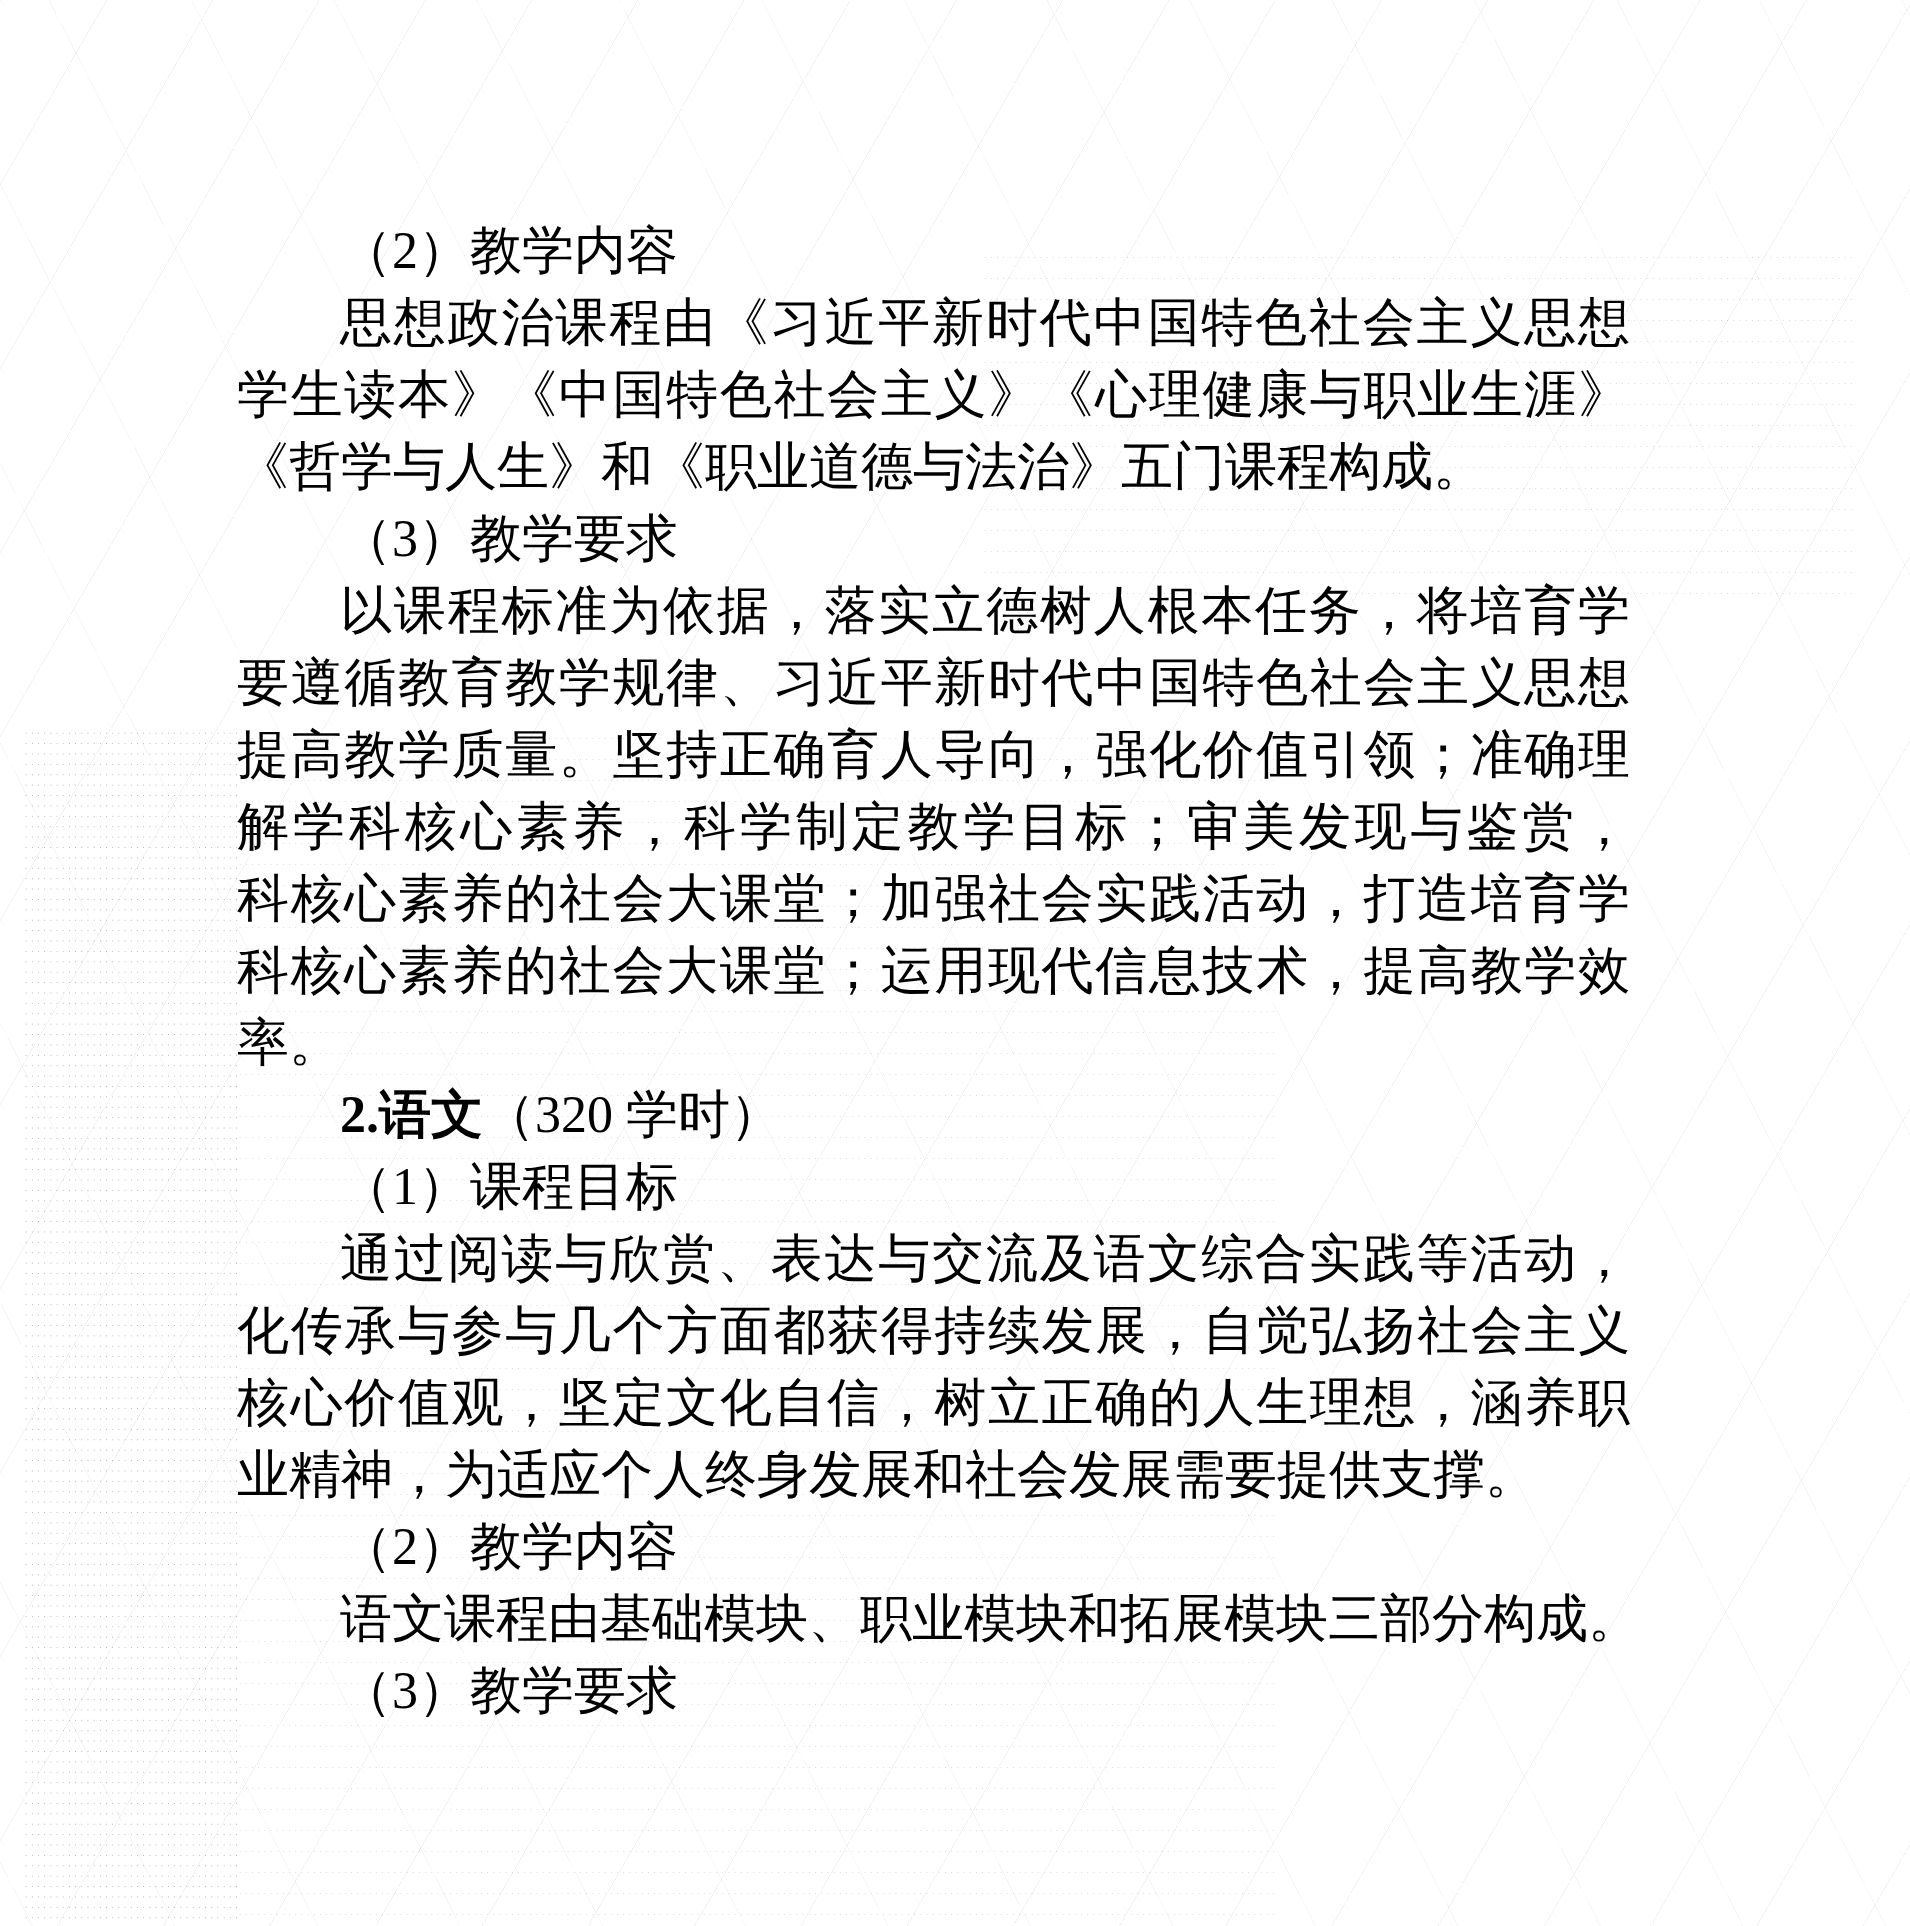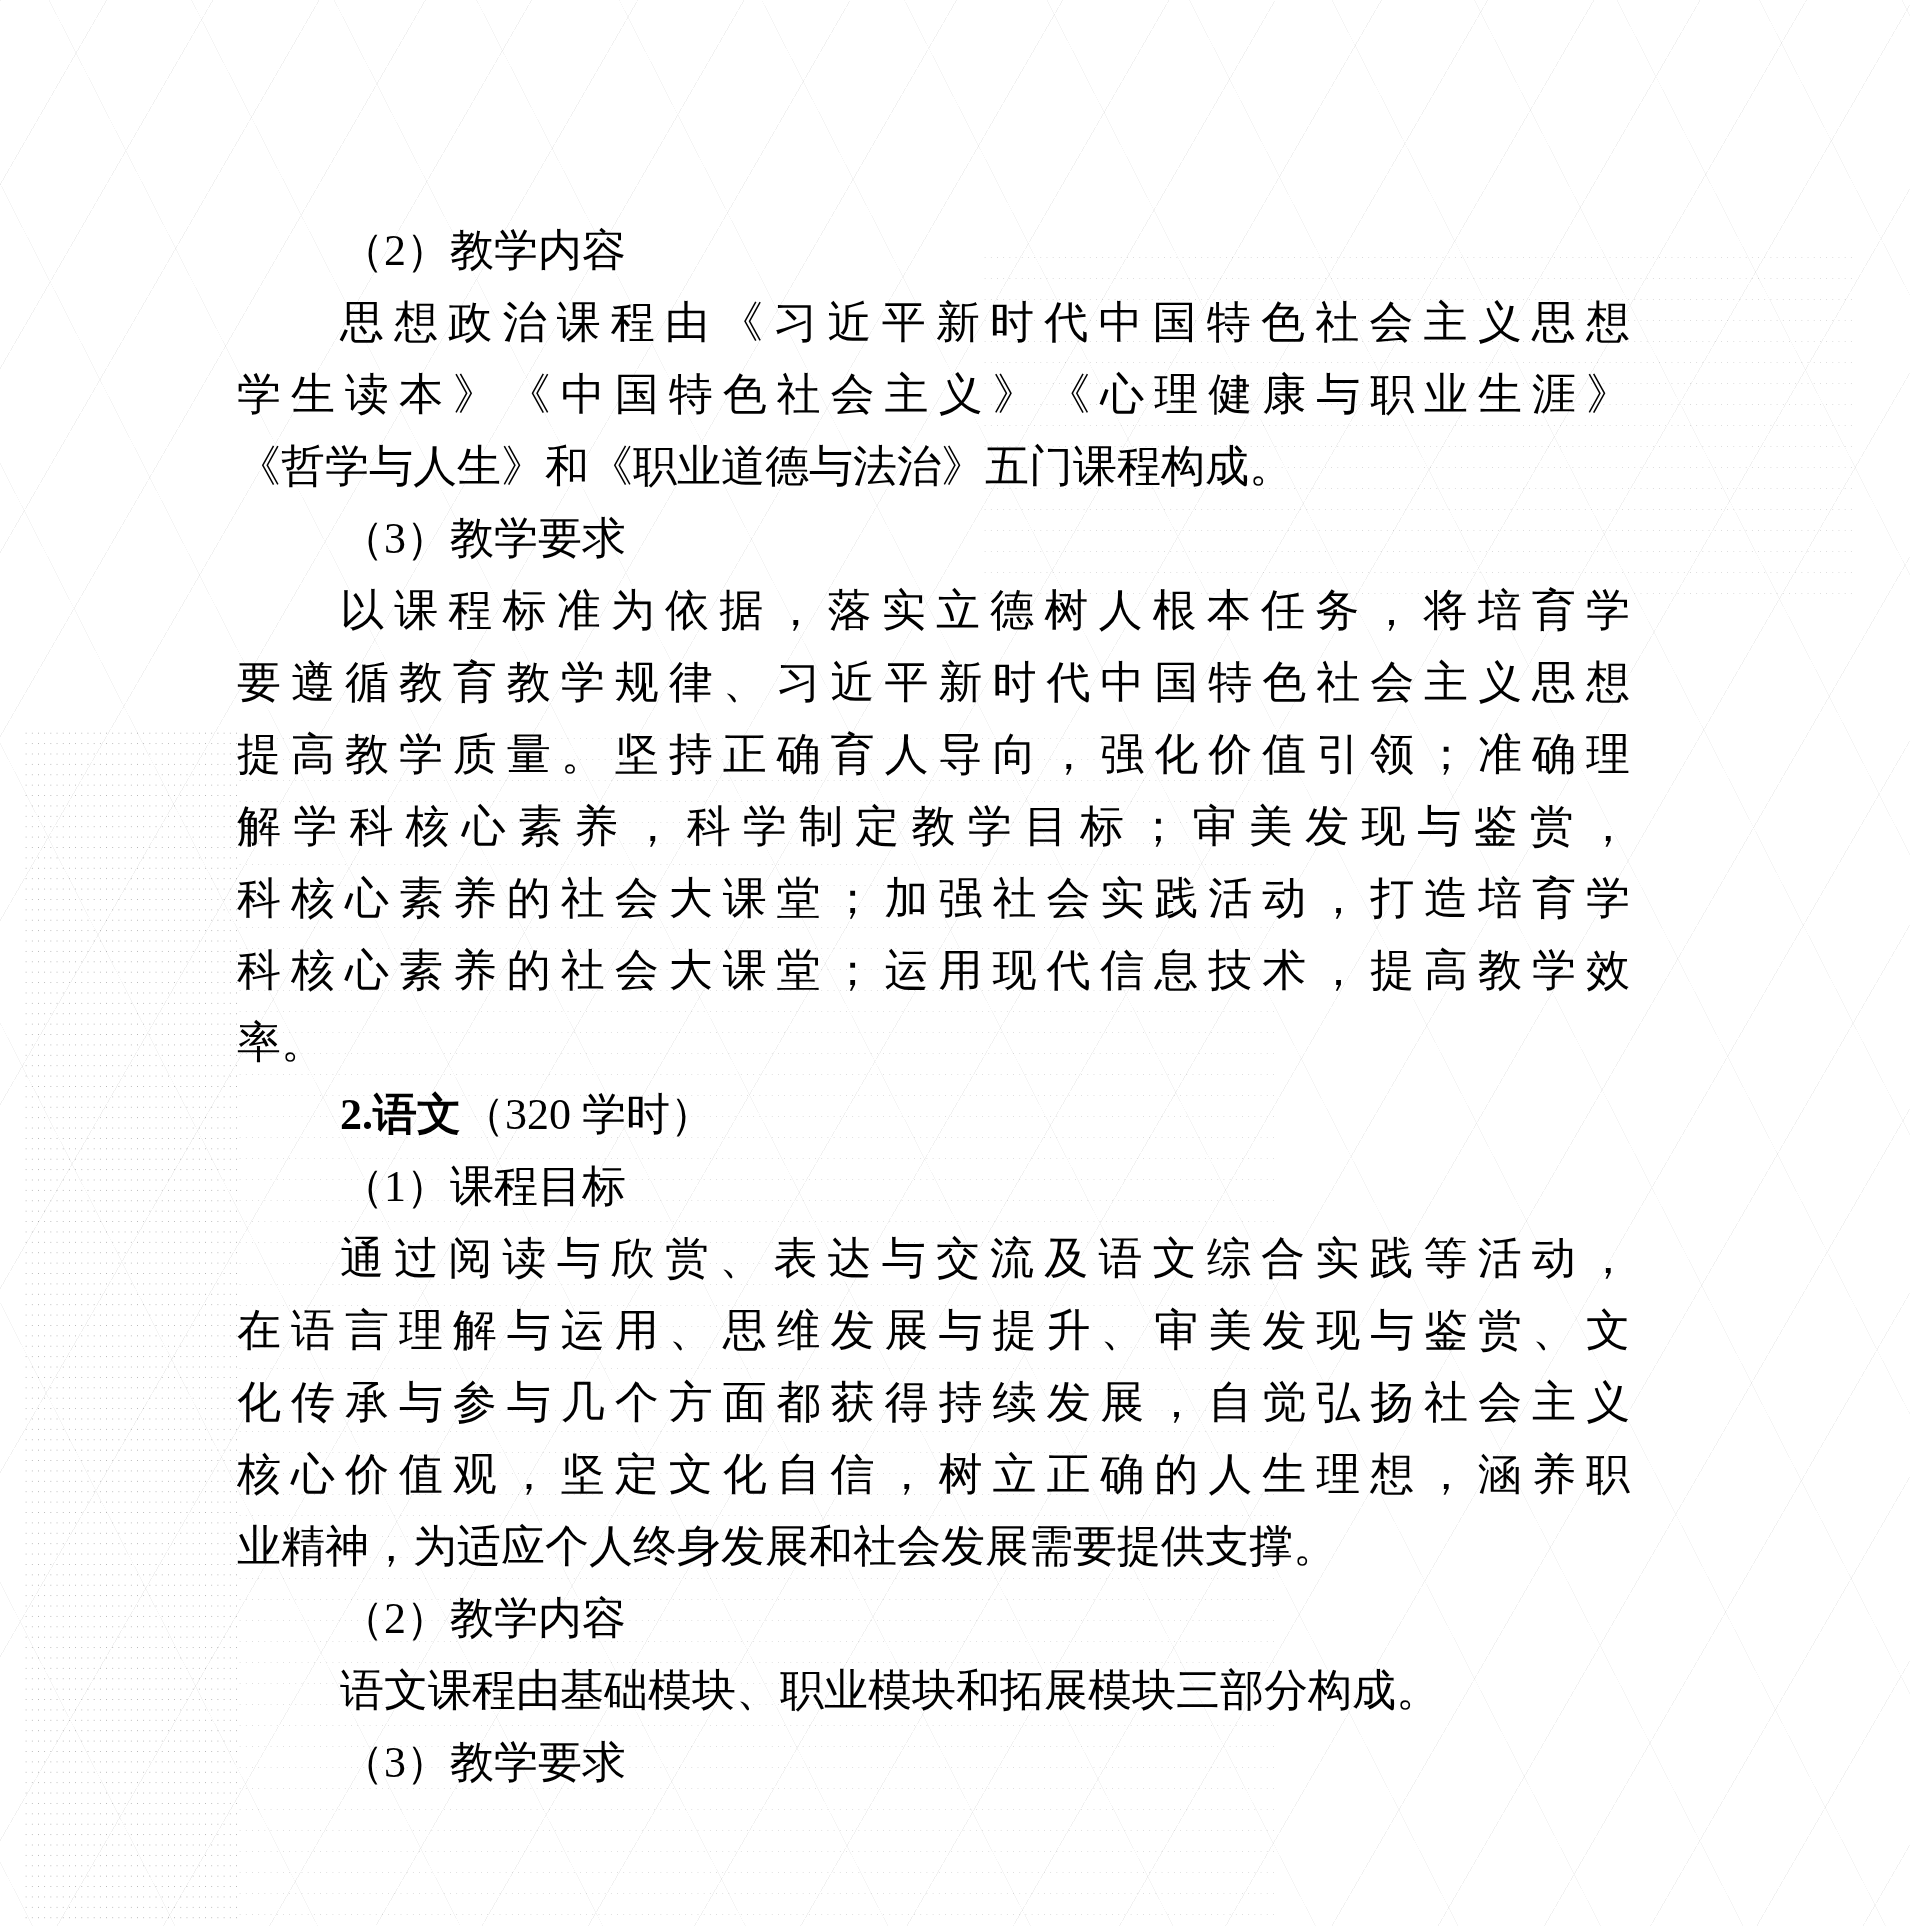--- a/index.html
+++ b/index.html
@@ -37,21 +37,21 @@
   
   .text-block {
     position: absolute;
     left: 237px;
     top: 215px;
     width: 1393px;
   }
   .line {
     margin: 0;
     padding: 0;
-    font-size: 44px;
+    font-size: 52px;
     line-height: 72px;
     height: 72px;
     white-space: nowrap;
     letter-spacing: 0;
   }
   .line.fill {
     white-space: normal;
     text-align: justify;
     text-align-last: justify;
     text-justify: inter-character;
@@ -80,21 +80,20 @@
       <p class="line indent fill"><span>以课程标准为依据，落实立德树人根本任务，将培育学</span></p>
       <p class="line fill"><span>要遵循教育教学规律、习近平新时代中国特色社会主义思想</span></p>
       <p class="line fill"><span>提高教学质量。坚持正确育人导向，强化价值引领；准确理</span></p>
       <p class="line fill"><span>解学科核心素养，科学制定教学目标；审美发现与鉴赏，</span></p>
       <p class="line fill"><span>科核心素养的社会大课堂；加强社会实践活动，打造培育学</span></p>
       <p class="line fill"><span>科核心素养的社会大课堂；运用现代信息技术，提高教学效</span></p>
       <p class="line"><span>率。</span></p>
       <p class="line indent"><span class="bold">2.语文</span><span>（320 学时）</span></p>
       <p class="line indent"><span>（1）课程目标</span></p>
       <p class="line indent fill"><span>通过阅读与欣赏、表达与交流及语文综合实践等活动，</span></p>
-      <p class="line fill"><span>在语言理解与运用、思维发展与提升、审美发现与鉴赏、文</span></p>
       <p class="line fill"><span>化传承与参与几个方面都获得持续发展，自觉弘扬社会主义</span></p>
       <p class="line fill"><span>核心价值观，坚定文化自信，树立正确的人生理想，涵养职</span></p>
       <p class="line"><span>业精神，为适应个人终身发展和社会发展需要提供支撑。</span></p>
       <p class="line indent"><span>（2）教学内容</span></p>
       <p class="line indent"><span>语文课程由基础模块、职业模块和拓展模块三部分构成。</span></p>
       <p class="line indent"><span>（3）教学要求</span></p>
     </div>
 
 </div>
 

